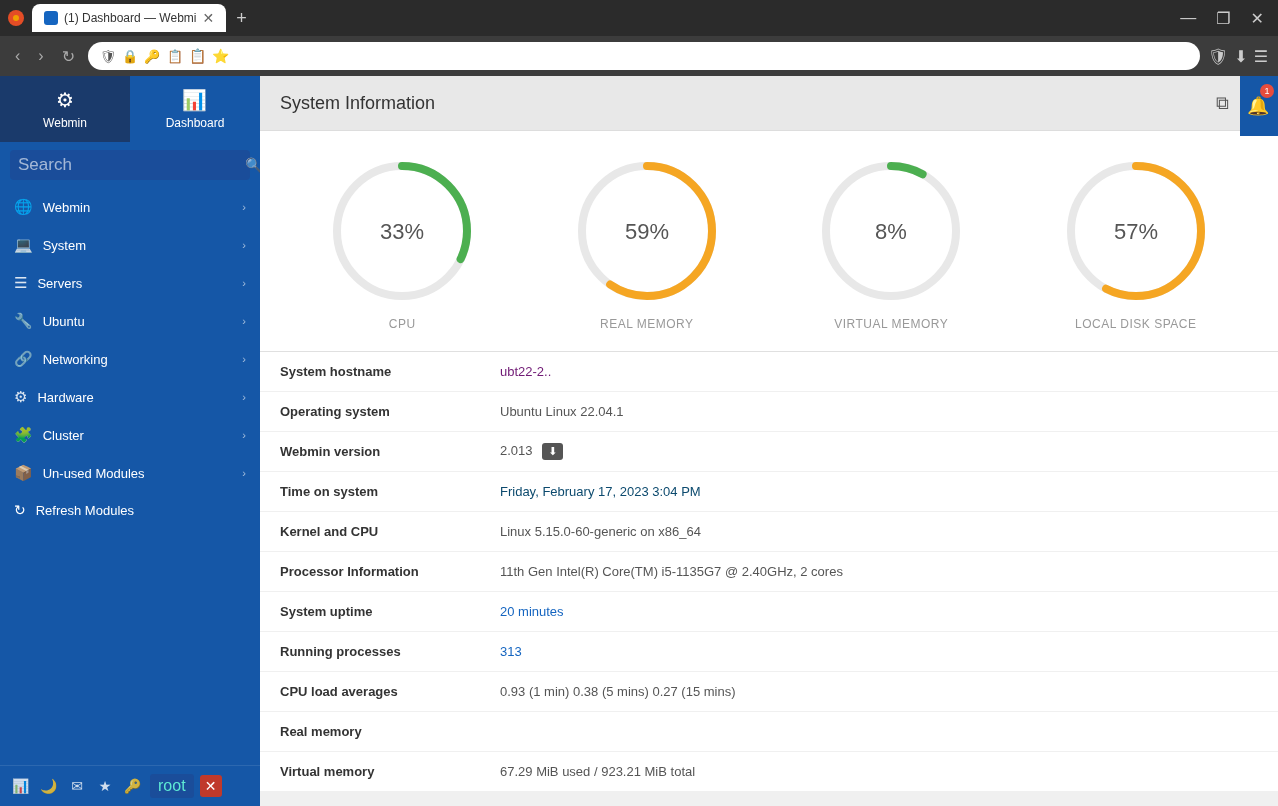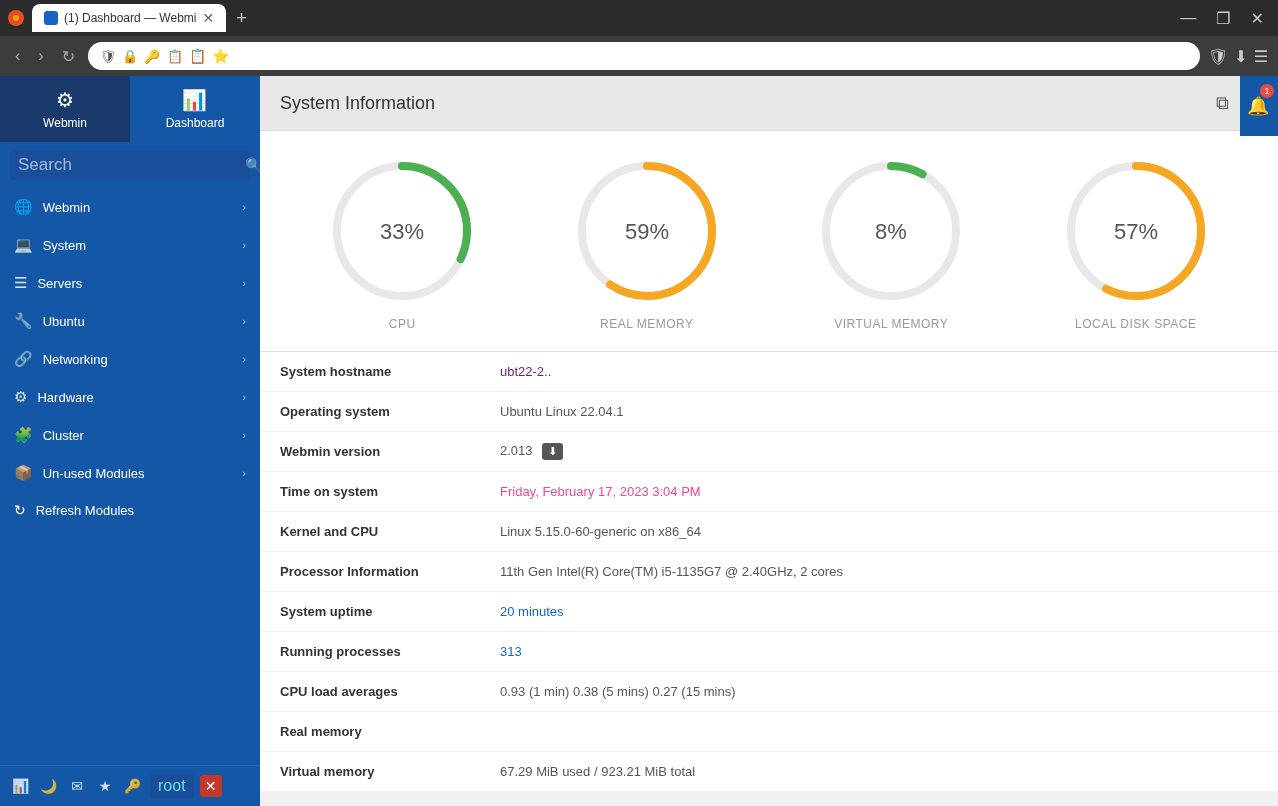--- a/index.html
+++ b/index.html
@@ -294,21 +294,21 @@
       </div>
 
       <div class="info-row">
         <span class="info-label">Webmin version</span>
         <span class="info-value">2.013 <button class="icon-btn">⬇</button></span>
       </div>
 
 
       <div class="info-row">
         <span class="info-label">Time on system</span>
-        <span class="info-value"><a style="color: #ec4899; text-decoration: none; cursor: pointer;">Friday, February 17, 2023 3:04 PM</a></span>
+        <span class="info-value"><a style="color: #0c4a6e; text-decoration: none; cursor: pointer;">Friday, February 17, 2023 3:04 PM</a></span>
       </div>
 
       <div class="info-row">
         <span class="info-label">Kernel and CPU</span>
         <span class="info-value">Linux 5.15.0-60-generic on x86_64</span>
       </div>
 
       <div class="info-row">
         <span class="info-label">Processor Information</span>
         <span class="info-value">11th Gen Intel(R) Core(TM) i5-1135G7 @ 2.40GHz, 2 cores</span>

